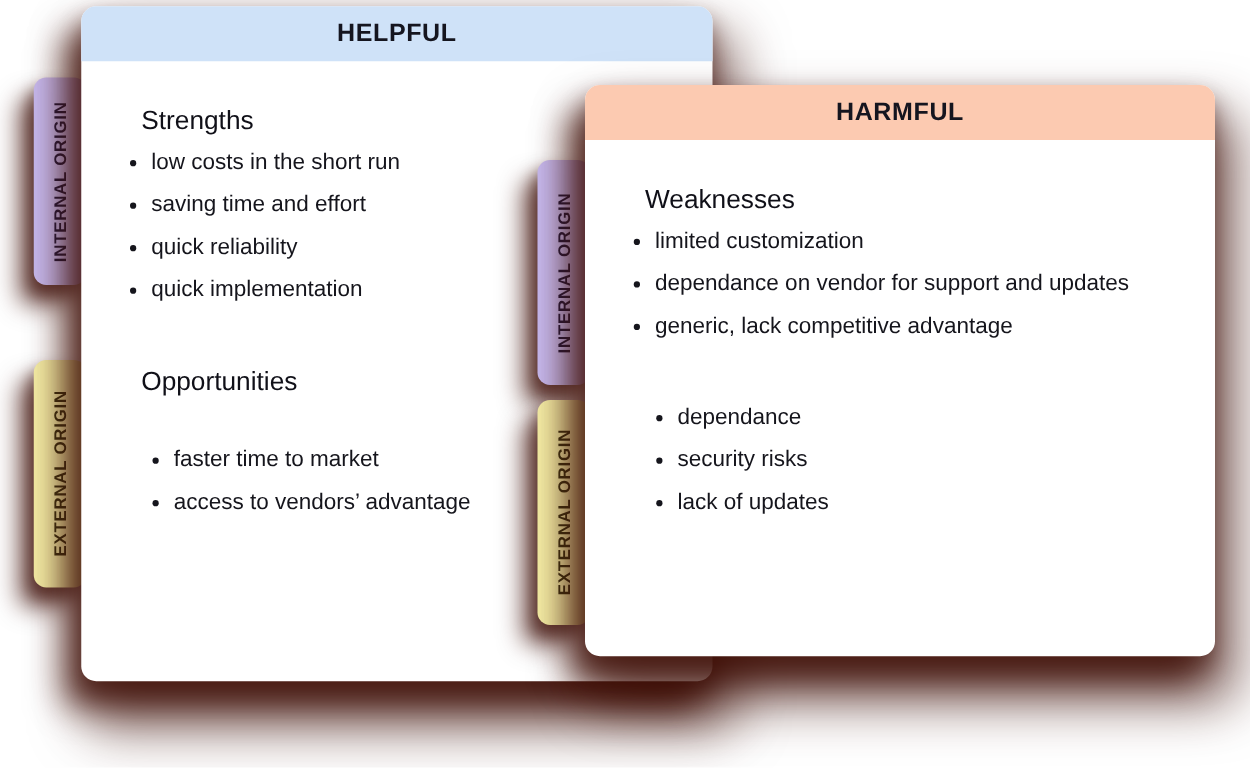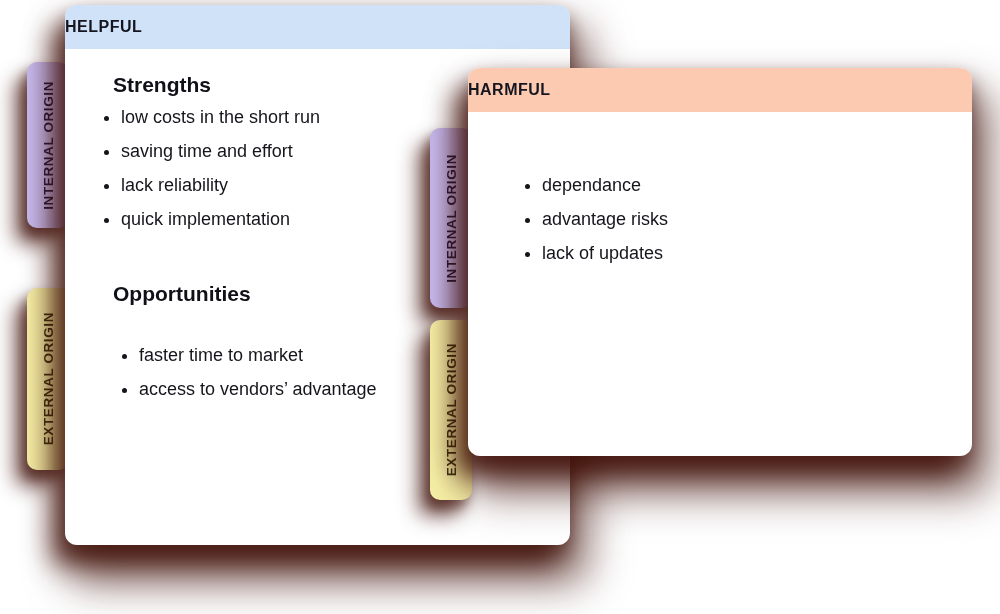--- a/index.html
+++ b/index.html
@@ -20,38 +20,38 @@
     position: absolute;
     background: #ffffff;
     border-radius: 12px;
     box-shadow: -14px 20px 26px rgba(62, 14, 6, 0.72),
                 10px 30px 42px 8px rgba(62, 14, 6, 0.62),
                 0 10px 18px rgba(62, 14, 6, 0.45);
   }
   .card-header {
     height: 44px;
     line-height: 44px;
-    text-align: left;
-    font-size: 16px;
+    text-align: center;
+    font-size: 20px;
     font-weight: bold;
     letter-spacing: 0.5px;
     color: #15151f;
     border-radius: 12px 12px 0 0;
   }
   .helpful-card  { left: 65px;  top: 5px;  width: 505px; height: 540px; z-index: 2; }
-  .harmful-card  { left: 468px; top: 68px; width: 504px; height: 388px; z-index: 4; }
+  .harmful-card  { left: 468px; top: 68px; width: 504px; height: 457px; z-index: 4; }
   .helpful-card .card-header { background: #cfe2f8; }
   .harmful-card .card-header { background: #fccab1; }
 
   .card-body { padding: 24px 24px 0 38px; }
 
   .section h2 {
-    margin: 0 0 10px 10px;
+    margin: 12px 0 10px 10px;
     font-size: 21px;
-    font-weight: 700;
+    font-weight: 400;
     color: #101018;
   }
   .section ul {
     margin: 0;
     padding-left: 18px;
     list-style: disc;
   }
   .section.indent ul { padding-left: 36px; margin-top: 39px; }
   .section li {
     font-size: 18px;
@@ -103,21 +103,21 @@
   </div>
 
   <div class="card helpful-card">
     <div class="card-header">HELPFUL</div>
     <div class="card-body">
       <div class="section">
         <h2>Strengths</h2>
         <ul>
           <li>low costs in the short run</li>
           <li>saving time and effort</li>
-          <li>lack reliability</li>
+          <li>quick reliability</li>
           <li>quick implementation</li>
         </ul>
       </div>
       <div class="section indent">
         <h2>Opportunities</h2>
         <ul>
           <li>faster time to market</li>
           <li>access to vendors’ advantage</li>
         </ul>
       </div>
@@ -127,23 +127,31 @@
   <div class="tab purple tab-right-internal">
     <span>INTERNAL ORIGIN</span>
   </div>
   <div class="tab yellow tab-right-external">
     <span>EXTERNAL ORIGIN</span>
   </div>
 
   <div class="card harmful-card">
     <div class="card-header">HARMFUL</div>
     <div class="card-body">
+      <div class="section">
+        <h2>Weaknesses</h2>
+        <ul>
+          <li>limited customization</li>
+          <li>dependance on vendor for support and updates</li>
+          <li>generic, lack competitive advantage</li>
+        </ul>
+      </div>
       <div class="section indent">
         <ul>
           <li>dependance</li>
-          <li>advantage risks</li>
+          <li>security risks</li>
           <li>lack of updates</li>
         </ul>
       </div>
     </div>
   </div>
 
 </div>
 
 </body></html>

